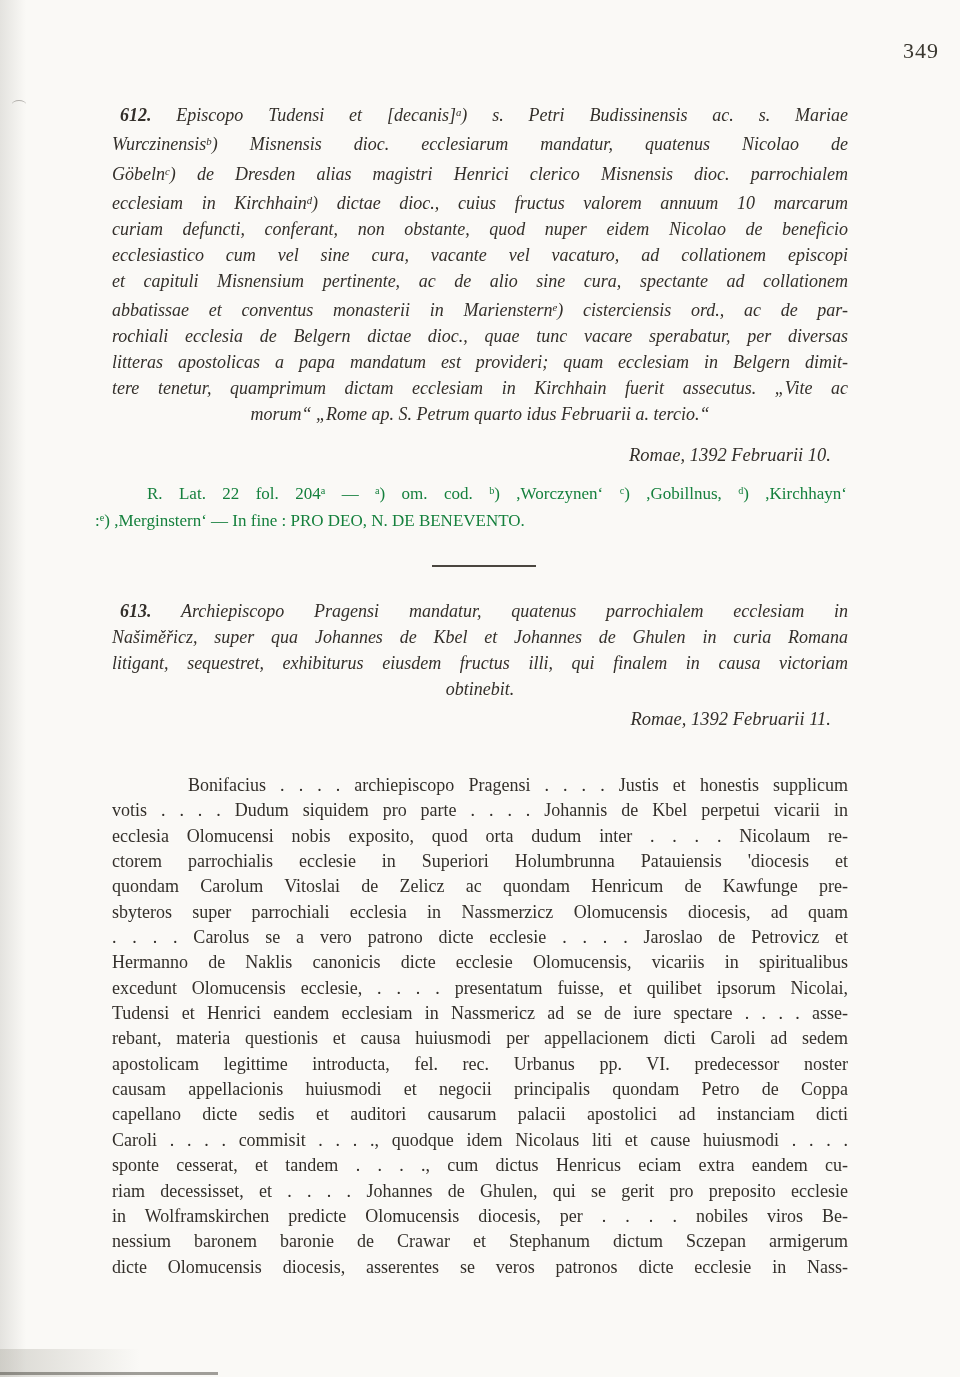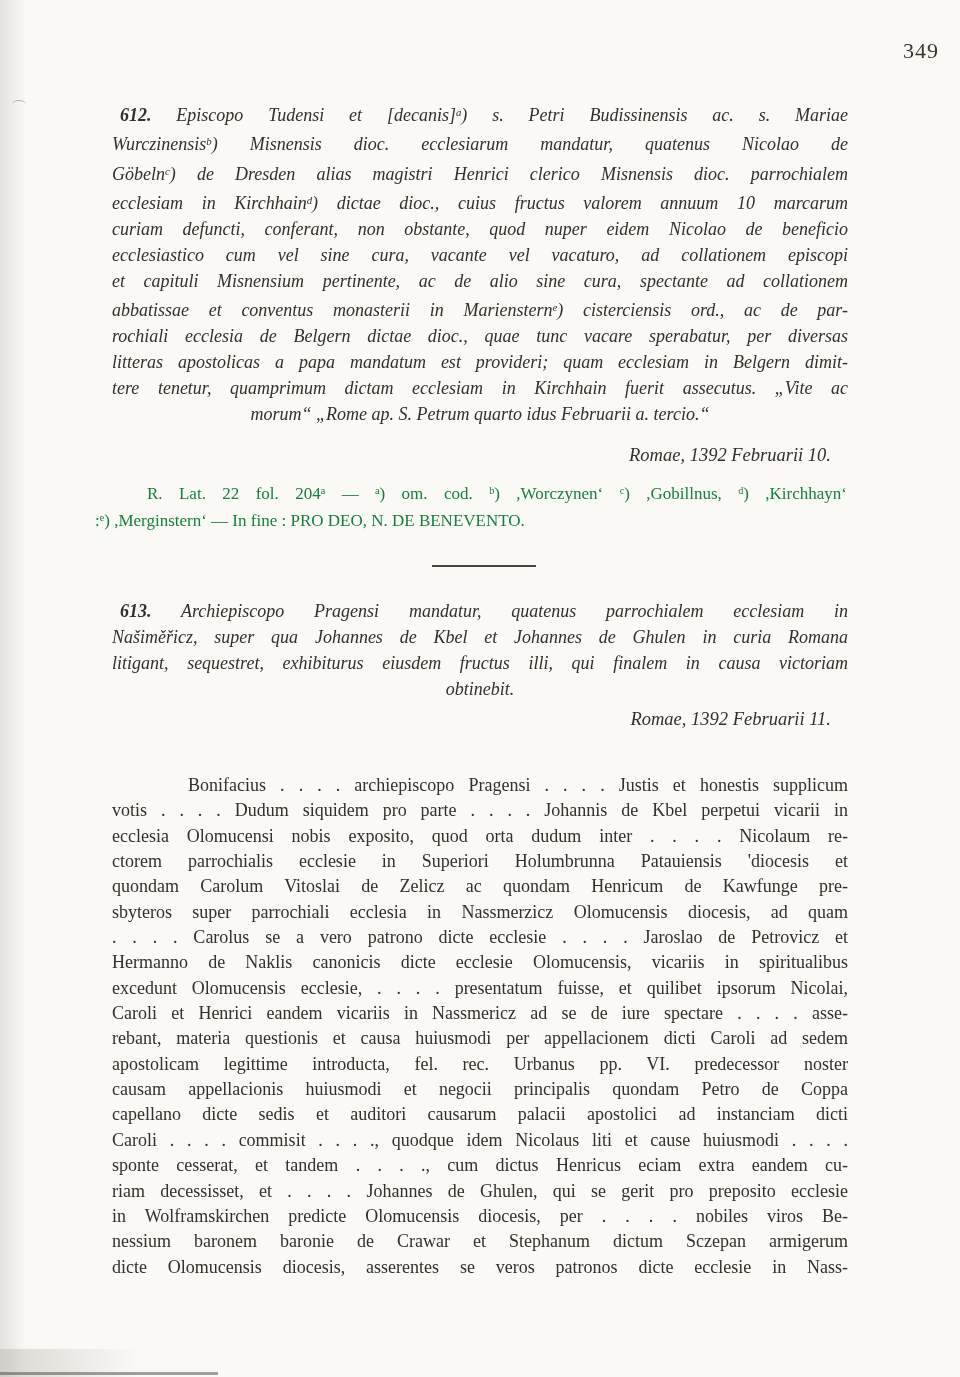--- a/index.html
+++ b/index.html
@@ -116,21 +116,21 @@
   <div id="body613" class="textblock romanblock">
       <div class="line j ind-lg"><span>Bonifacius . . . . archiepiscopo Pragensi . . . . Justis et honestis supplicum</span></div>
       <div class="line j"><span>votis . . . . Dudum siquidem pro parte . . . . Johannis de Kbel perpetui vicarii in</span></div>
       <div class="line j"><span>ecclesia Olomucensi nobis exposito, quod orta dudum inter . . . . Nicolaum re-</span></div>
       <div class="line j"><span>ctorem parrochialis ecclesie in Superiori Holumbrunna Patauiensis 'diocesis et</span></div>
       <div class="line j"><span>quondam Carolum Vitoslai de Zelicz ac quondam Henricum de Kawfunge pre-</span></div>
       <div class="line j"><span>sbyteros super parrochiali ecclesia in Nassmerzicz Olomucensis diocesis, ad quam</span></div>
       <div class="line j"><span>. . . . Carolus se a vero patrono dicte ecclesie . . . . Jaroslao de Petrovicz et</span></div>
       <div class="line j"><span>Hermanno de Naklis canonicis dicte ecclesie Olomucensis, vicariis in spiritualibus</span></div>
       <div class="line j"><span>excedunt Olomucensis ecclesie, . . . . presentatum fuisse, et quilibet ipsorum Nicolai,</span></div>
-      <div class="line j"><span>Caroli et Henrici eandem vicariis in Nassmericz ad se de iure spectare . . . . asse-</span></div>
+      <div class="line j"><span>Tudensi et Henrici eandem ecclesiam in Nassmericz ad se de iure spectare . . . . asse-</span></div>
       <div class="line j"><span>rebant, materia questionis et causa huiusmodi per appellacionem dicti Caroli ad sedem</span></div>
       <div class="line j"><span>apostolicam legittime introducta, fel. rec. Urbanus pp. VI. predecessor noster</span></div>
       <div class="line j"><span>causam appellacionis huiusmodi et negocii principalis quondam Petro de Coppa</span></div>
       <div class="line j"><span>capellano dicte sedis et auditori causarum palacii apostolici ad instanciam dicti</span></div>
       <div class="line j"><span>Caroli . . . . commisit . . . ., quodque idem Nicolaus liti et cause huiusmodi . . . .</span></div>
       <div class="line j"><span>sponte cesserat, et tandem . . . ., cum dictus Henricus eciam extra eandem cu-</span></div>
       <div class="line j"><span>riam decessisset, et . . . . Johannes de Ghulen, qui se gerit pro preposito ecclesie</span></div>
       <div class="line j"><span>in Wolframskirchen predicte Olomucensis diocesis, per . . . . nobiles viros Be-</span></div>
       <div class="line j"><span>nessium baronem baronie de Crawar et Stephanum dictum Sczepan armigerum</span></div>
       <div class="line j"><span>dicte Olomucensis diocesis, asserentes se veros patronos dicte ecclesie in Nass-</span></div>

